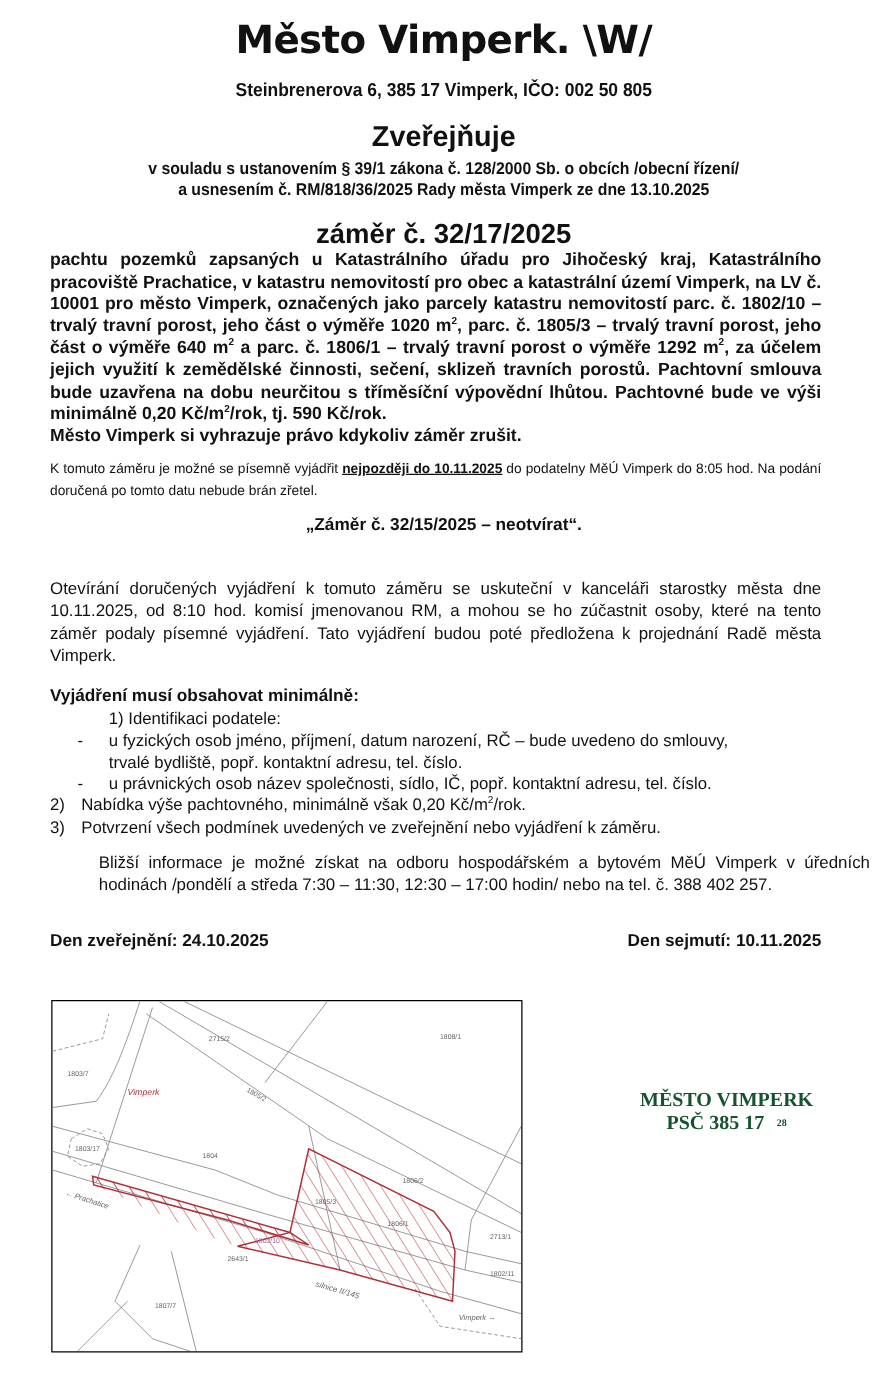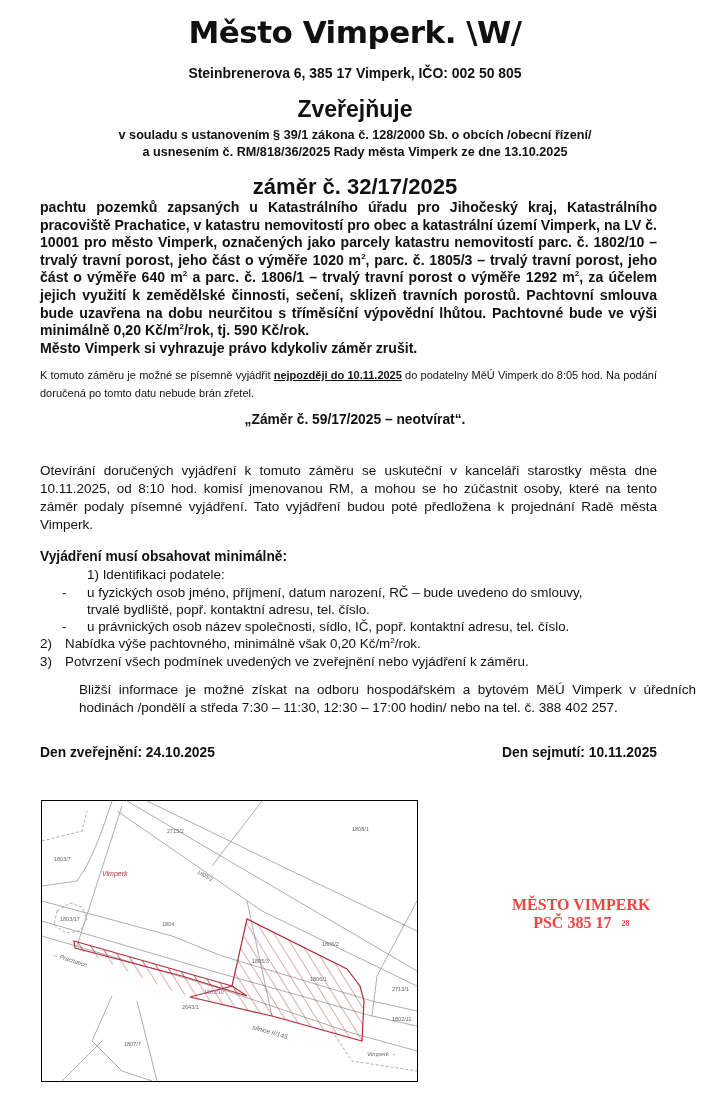--- a/index.html
+++ b/index.html
@@ -19,21 +19,21 @@
   .p3 { top:411px; font-size:13.8px; font-weight:bold; line-height:18px; }
   .p4 { top:462px; font-size:13.5px; line-height:18px; }
   .list-h { top:549px; left:40px; font-size:13.8px; font-weight:bold; }
   .list { left:40px; width:630px; font-size:13.4px; line-height:17px; }
   .list .row { position:absolute; white-space:nowrap; }
   .p5 { top:681px; font-size:13.5px; line-height:17.5px;margin-left:39px; }
   .dates { top:745px; font-size:13.8px; font-weight:bold; }
   .date-left { left:40px; }
   .date-right { right:53px; }
   .sign { top:812px; left:480px; width:200px; text-align:center; font-size:13.5px; line-height:17px; }
-  .stamp { top:896px; left:512px; font-family:"Liberation Serif", serif; font-weight:bold; color:#ef4444; font-size:16px; line-height:18px; text-align:center; }
+  .stamp { top:872px; left:512px; font-family:"Liberation Serif", serif; font-weight:bold; color:#14532d; font-size:16px; line-height:18px; text-align:center; }
   .stamp .num { font-size:8px; margin-left:10px; vertical-align:middle; }
   .map { left:41px; top:800px; width:375px; height:280px; border:1px solid #000; background:#fff; overflow:hidden; }
   .map svg { display:block; }
   .map text { font-family:"Liberation Sans", sans-serif; }
 </style>
 </head>
 <body>
 
 <div class="abs center logo">Město Vimperk. \W/</div>
 <div class="abs center addr">Steinbrenerova 6, 385 17 Vimperk, IČO: 002 50 805</div>
@@ -48,21 +48,21 @@
 <div class="abs para p1">
   <span>pachtu pozemků zapsaných u Katastrálního úřadu pro Jihočeský kraj, Katastrálního pracoviště Prachatice, v katastru nemovitostí pro obec a katastrální území Vimperk, na LV č. 10001 pro město Vimperk, označených jako parcely katastru nemovitostí parc. č. 1802/10 – trvalý travní porost, jeho část o výměře 1020 m</span><sup>2</sup><span>, parc. č. 1805/3 – trvalý travní porost, jeho část o výměře 640 m</span><sup>2</sup><span> a parc. č. 1806/1 – trvalý travní porost o výměře 1292 m</span><sup>2</sup><span>, za účelem jejich využití k zemědělské činnosti, sečení, sklizeň travních porostů. Pachtovní smlouva bude uzavřena na dobu neurčitou s tříměsíční výpovědní lhůtou. Pachtovné bude ve výši minimálně 0,20 Kč/m</span><sup>2</sup><span>/rok, tj. 590 Kč/rok.</span><br>
   <span>Město Vimperk si vyhrazuje právo kdykoliv záměr zrušit.</span>
 </div>
 
 <div class="abs para p2">
   <span>K tomuto záměru je možné se písemně vyjádřit </span><u>nejpozději do 10.11.2025</u><span> do podatelny MěÚ Vimperk do 8:05 hod. Na podání doručená po tomto datu nebude brán zřetel.</span>
 </div>
 
 <div class="abs center p3">
-  <div>„Záměr č. 59/17/2025 – neotvírat“.</div>
+  <div>„Záměr č. 32/15/2025 – neotvírat“.</div>
 </div>
 
 <div class="abs para p4">Otevírání doručených vyjádření k tomuto záměru se uskuteční v kanceláři starostky města dne 10.11.2025, od 8:10 hod. komisí jmenovanou RM, a mohou se ho zúčastnit osoby, které na tento záměr podaly písemné vyjádření. Tato vyjádření budou poté předložena k projednání Radě města Vimperk.</div>
 
 <div class="abs list-h">Vyjádření musí obsahovat minimálně:</div>
 <div class="abs list" style="top:566px;">
   <div class="row" style="top:0; left:0;margin-left:47px;">1) Identifikaci podatele:</div>
   <div class="row" style="top:18px; left:22px;">-</div>
   <div class="row" style="top:18px; left:47px;">u fyzických osob jméno, příjmení, datum narození, RČ – bude uvedeno do smlouvy,</div>
   <div class="row" style="top:35px; left:47px;">trvalé bydliště, popř. kontaktní adresu, tel. číslo.</div>

